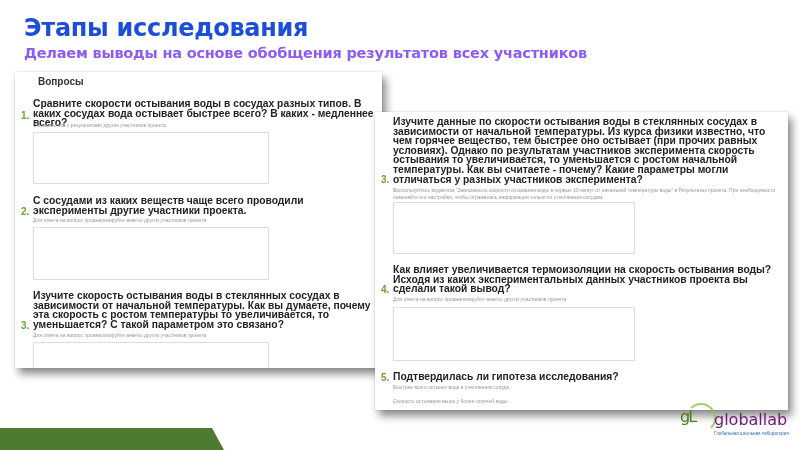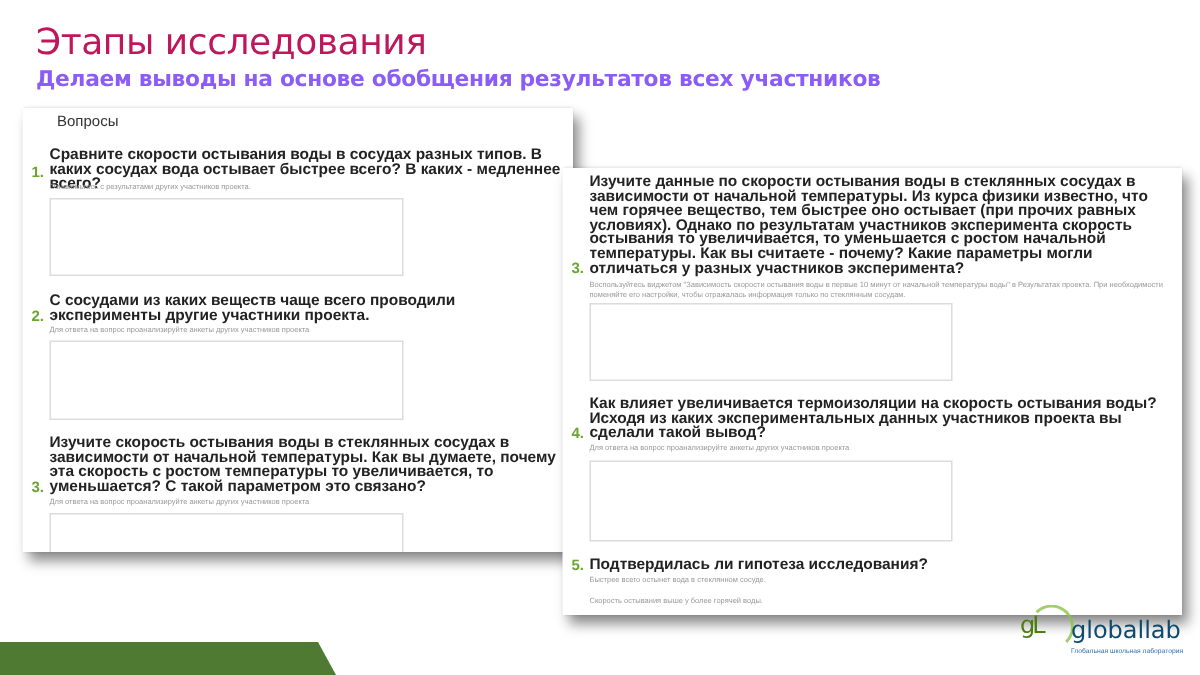--- a/index.html
+++ b/index.html
@@ -1,31 +1,31 @@
 <!DOCTYPE html>
 <html><head>
 <meta charset="utf-8">
 <style>
   html, body { margin:0; padding:0; }
   body { width:800px; height:450px; position:relative; overflow:hidden; background:#ffffff; font-family:"Liberation Sans", sans-serif; }
-  .slide-title { position:absolute; left:24px; top:14px; font-size:24px; font-weight:normal; color:#be185d; font-family:"DejaVu Sans", sans-serif; letter-spacing:-0.3px; }
+  .slide-title { position:absolute; left:24px; top:14px; font-size:24px; font-weight:bold; color:#1d4ed8; font-family:"DejaVu Sans", sans-serif; letter-spacing:-0.3px; }
   .slide-subtitle { position:absolute; left:24px; top:45px; font-size:14.5px; font-weight:bold; color:#8b5cf6; font-family:"DejaVu Sans", sans-serif; letter-spacing:-0.2px; }
   .panel { position:absolute; background:#fff; box-shadow: 4px 6px 8px rgba(0,0,0,0.45), 0 0 2px rgba(0,0,0,0.15); }
   .panel-left { left:15px; top:72px; width:367px; height:296px; overflow:hidden; }
   .panel-right { left:375px; top:112px; width:413px; height:298px; overflow:hidden; }
-  .panel-heading { position:absolute; left:6px; top:4px; font-size:10px; font-weight:normal; color:#333;padding-left:17px; }
+  .panel-heading { position:absolute; left:6px; top:4px; font-size:10px; font-weight:bold; color:#333;padding-left:17px; }
   .q { position:absolute; }
   .q-num { position:absolute; left:0; font-size:10px; font-weight:bold; color:#6aa532; }
   .q-text { position:absolute; left:12px; font-size:10.3px; font-weight:bold; color:#222; line-height:9.6px; }
   .q-hint { position:absolute; left:12px; font-size:5px; color:#999; line-height:6.5px; }
   .q-box { position:absolute; left:12px; border:1px solid #dcdcdc; background:#fff; }
   .banner { position:absolute; left:0; top:428px; width:224px; height:22px; background:#4f7a32; clip-path: polygon(0 0, 212px 0, 224px 100%, 0 100%); }
   .logo { position:absolute; left:678px; top:407px; width:120px; height:40px; }
   .logo-gl { position:absolute; left:2px; top:0; font-size:16px; font-weight:normal; color:#4d7c0f; font-family:"DejaVu Sans", sans-serif; letter-spacing:-2px; }
-  .logo-word { position:absolute; left:36px; top:3px; font-size:16px; color:#0c4a6e; font-family:"DejaVu Sans", sans-serif; }
+  .logo-word { position:absolute; left:36px; top:3px; font-size:16px; color:#701a75; font-family:"DejaVu Sans", sans-serif; }
   .logo-tag { position:absolute; left:36px; top:24px; font-size:4.5px; color:#2f6fb3; white-space:nowrap; }
   .logo-swoosh { position:absolute; left:8px; top:-4px; width:26px; height:26px; border-radius:50%; border:2px solid #8bc34a; border-left-color:transparent; border-bottom-color:transparent; opacity:0.8; }
 </style>
 </head>
 <body>
 
 <div class="slide-title">Этапы исследования</div>
 <div class="slide-subtitle">Делаем выводы на основе обобщения результатов всех участников</div>
 
 <div class="panel panel-left">

